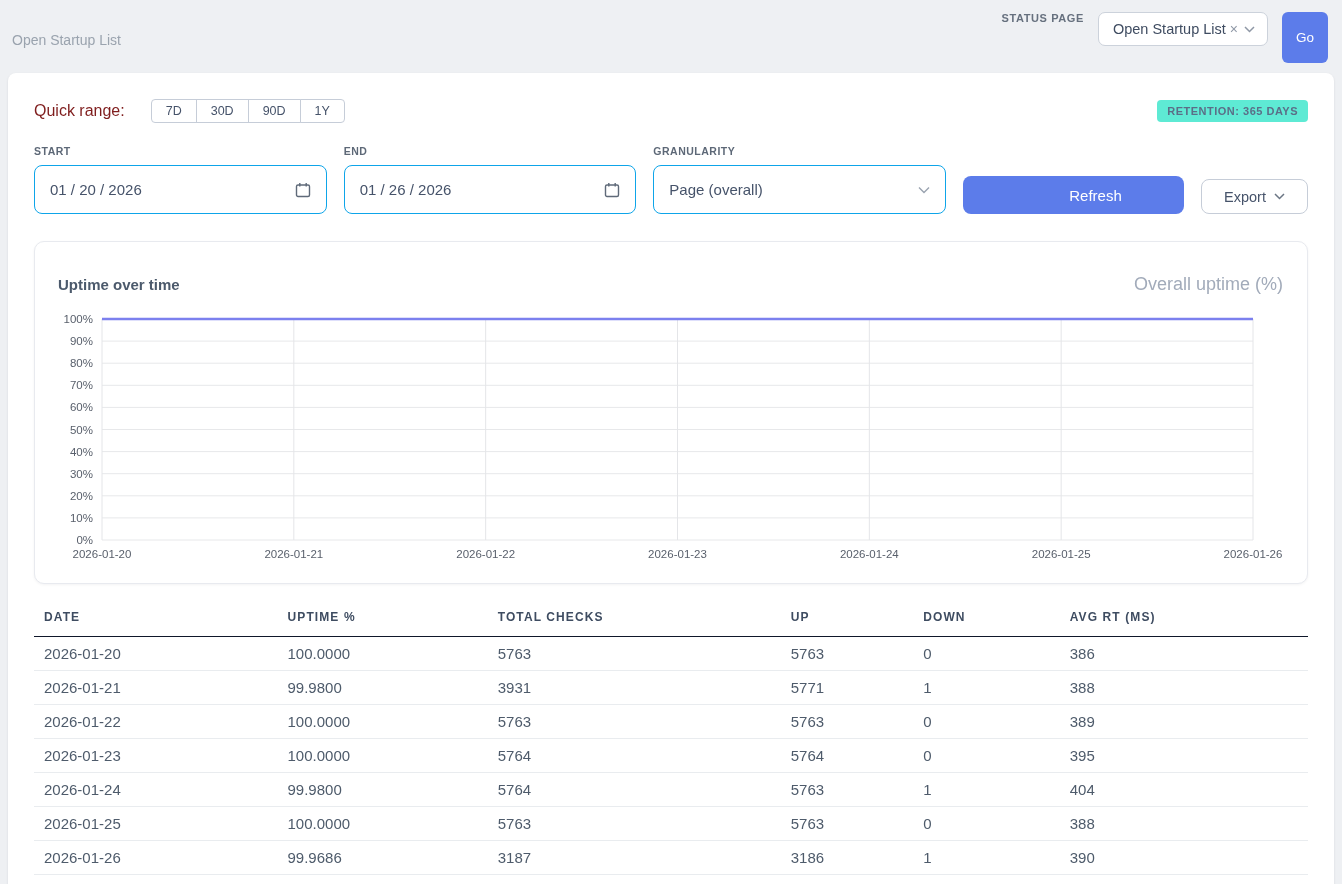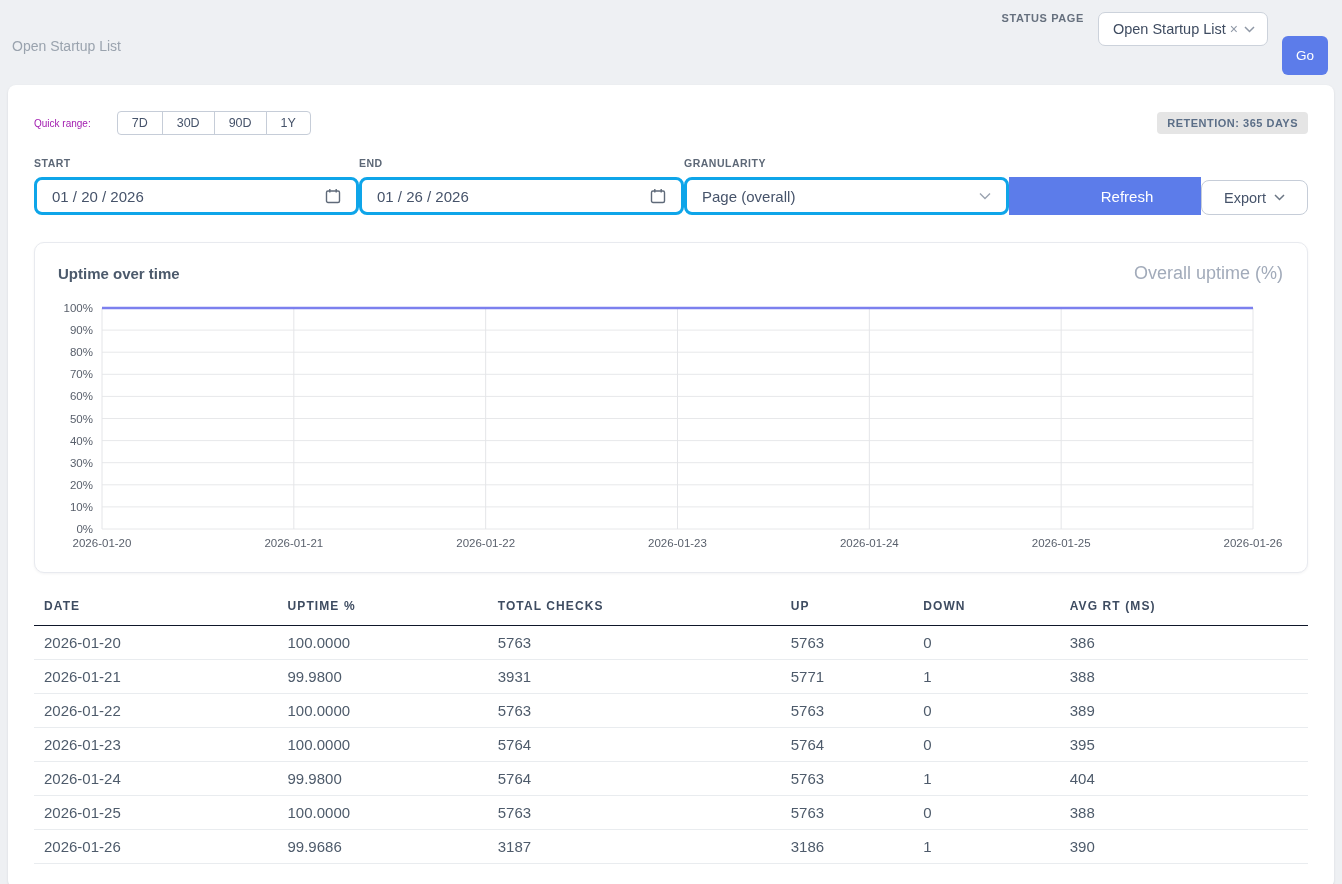--- a/index.html
+++ b/index.html
@@ -19,62 +19,62 @@
   .status-label { font-size: 11px; font-weight: 600; letter-spacing: .6px; color: #66707e; }
   .select-box {
     display:flex; align-items:center; gap:6px;
     border:1px solid #ccd2db; border-radius:7px; background:#fff;
     padding: 8px 12px 8px 14px; font-size: 14.5px; color:#3f4c61; cursor:pointer;
   }
   .select-box .clear { color:#8f98a6; font-size:14px; margin-left:-2px; }
   .chev { display:inline-block; }
   .btn { border:none; cursor:pointer; font-family: inherit; }
   .btn-primary { background:#5c7cea; color:#fff; }
-  .btn-go { border-radius:6px; font-size:13.5px; padding: 12px 14px; margin-top: 24px; }
+  .btn-go { border-radius:6px; font-size:13.5px; padding: 18px 14px; }
   
   .panel {
     background:#fff; border-radius:8px;
     box-shadow: 0 1px 3px rgba(16,24,40,.07), 0 1px 2px rgba(16,24,40,.04);
     padding: 26px 26px 24px 26px;
   }
   .quick-row { display:flex; align-items:center; }
-  .muted { font-size:10px; color:#a21caf; margin-right: 14px; }
+  .muted { font-size:16px; color:#7f1d1d; margin-right: 14px; }
   .btn-group { display:flex; }
   .btn-group button {
     background:#fff; border:1px solid #c6cdd8; color:#46536a;
     font-size:12.5px; padding: 4px 14px; margin-left:-1px; cursor:pointer;
     font-family: inherit;
   }
   .btn-group button:first-child { border-radius:4px 0 0 4px; margin-left:12px; }
   .btn-group button:last-child { border-radius:0 4px 4px 0; }
   .badge {
-    margin-left:auto; background:#e5e5e5; color:#5b6e87;
+    margin-left:auto; background:#5eead4; color:#5b6e87;
     font-size:11px; font-weight:700; letter-spacing:.5px;
     padding: 5px 10px; border-radius:4px;
   }
   
-  .form-row { display:flex; margin-top:22px; align-items:flex-end; }
+  .form-row { display:flex; gap:17px; margin-top:22px; align-items:flex-end; }
   .field { flex:1; display:flex; flex-direction:column; }
   .field label { font-size:10.5px; font-weight:600; letter-spacing:.5px; color:#5d6877; margin-bottom:8px; }
   .input {
-    height:38px; border:3px solid #0ea5e9; border-radius:8px; background:#fff;
+    height:49px; border:1px solid #0ea5e9; border-radius:8px; background:#fff;
     display:flex; align-items:center; justify-content:space-between;
     padding: 0 15px; font-size:15px; color:#46536a; cursor:pointer;
   }
-  .btn-refresh { width:192px; height:38px; border-radius:0; font-size:15px; flex:none;padding-left:44px; }
+  .btn-refresh { width:221px; height:38px; border-radius:8px; font-size:15px; flex:none;padding-left:44px; }
   .btn-export {
     width:107px; height:35px; border-radius:8px; background:#fff;
     border:1px solid #c6cdd8; color:#46536a; font-size:14.5px;
     display:flex; align-items:center; justify-content:center; gap:8px; flex:none;
   }
   
   .chart-card {
     margin-top:27px; border:1px solid #e8eaef; border-radius:10px; background:#fff;
     box-shadow: 0 1px 3px rgba(16,24,40,.05);
-    padding: 20px 0 14px 0;
+    padding: 32px 0 14px 0;
   }
   .chart-header { display:flex; justify-content:space-between; align-items:baseline; padding:0 24px 16px 23px; }
   .chart-title { font-size:15px; font-weight:700; color:#4c5a6c; }
   .chart-legend { font-size:18px; color:#a2abba; }
   .chart-card svg { display:block; }
   svg text { font-family:"Liberation Sans", sans-serif; }
   
   table { width:100%; border-collapse:collapse; margin-top:22px; }
   th {
     text-align:left; font-size:12px; font-weight:700; letter-spacing:1.1px;

